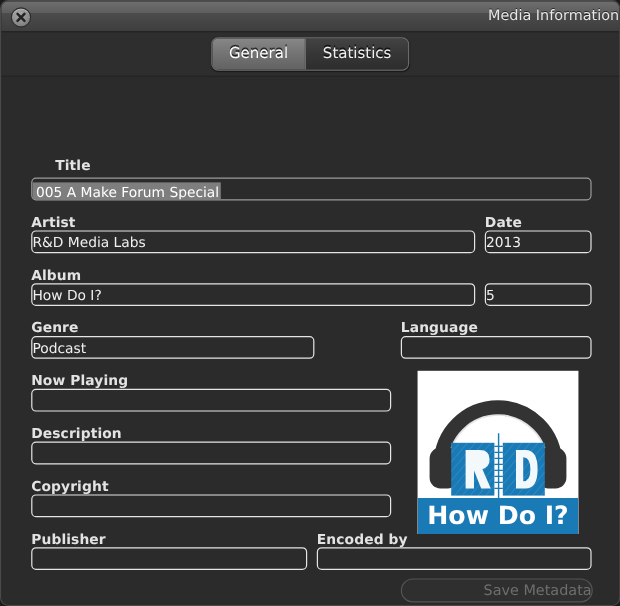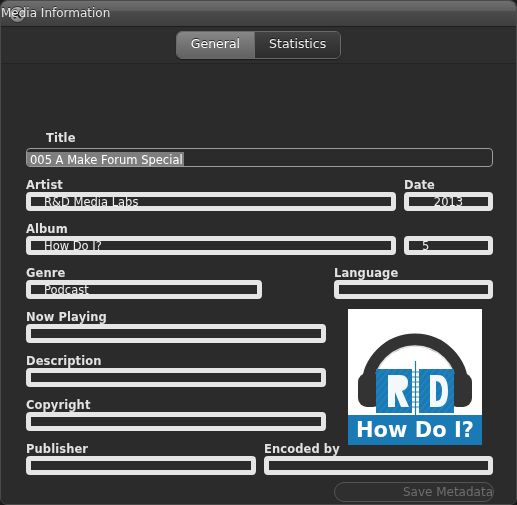--- a/index.html
+++ b/index.html
@@ -28,21 +28,21 @@
     height: 25px;
     background: linear-gradient(to bottom, #6f6f6f 0%, #5e5e5e 38%, #4c4c4c 39%, #3e3e3e 100%);
     border-bottom: 1px solid #1e1e1e;
     border-top-left-radius: 6px;
     border-top-right-radius: 6px;
   }
   #title-text {
     position: absolute;
     left: 0; right: 0; top: 0;
     line-height: 25px;
-    text-align: left;
+    text-align: right;
     font-size: 12px;
     color: #e8e8e8;
     text-shadow: 0 -1px 0 rgba(0,0,0,.6);
     pointer-events: none;
   }
   #close-btn {
     position: absolute;
     left: 8px;
     top: 5px;
     width: 15px;
@@ -99,26 +99,26 @@
     font-weight: bold;
     color: #e3e3e3;
     letter-spacing: .1px;
     white-space: nowrap;
   }
   .fld {
     position: absolute;
     box-sizing: border-box;
     height: 19px;
     background: #2b2b2b;
-    border: 5px solid #e5e5e5;
+    border: 1px solid #e5e5e5;
     border-radius: 4px;
     font-family: "DejaVu Sans", "Liberation Sans", sans-serif;
     font-size: 11.5px;
     color: #f0f0f0;
-    padding: 0 13px;
+    padding: 0 0;
     line-height: 17px;
     outline: none;
   }
   .fld::placeholder { color: #7a7a7a; }
   .selwrap {
     position: absolute;
     box-sizing: border-box;
     height: 19px;
     background: #2b2b2b;
     border: 1px solid #9c9c9c;
@@ -191,21 +191,21 @@
 
     <div class="lbl" style="left:25px; top:67px;margin-left:20px;">Title</div>
     <div class="selwrap" style="left:25px; top:84px; width:467px;">
       <span class="sel">005 A Make Forum Special</span>
     </div>
 
     <div class="lbl" style="left:25px; top:114px;">Artist</div>
     <input class="fld" style="left: 25px; top: 128px; width: 370px;" value="R&amp;D Media Labs">
 
     <div class="lbl" style="left:403px; top:114px;">Date</div>
-    <input class="fld" style="left: 403px; top: 128px; width: 89px; text-align: center;" value="2013">
+    <input class="fld" style="left: 403px; top: 128px; width: 89px;" value="2013">
 
     <div class="lbl" style="left:25px; top:158px;">Album</div>
     <input class="fld" style="left: 25px; top: 172px; width: 370px;" value="How Do I?">
 
     <input class="fld" style="left: 403px; top: 172px; width: 89px;" value="5">
 
     <div class="lbl" style="left:25px; top:202px;">Genre</div>
     <input class="fld" style="left: 25px; top: 216px; width: 236px;" value="Podcast">
 
     <div class="lbl" style="left:333px; top:202px;">Language</div>

